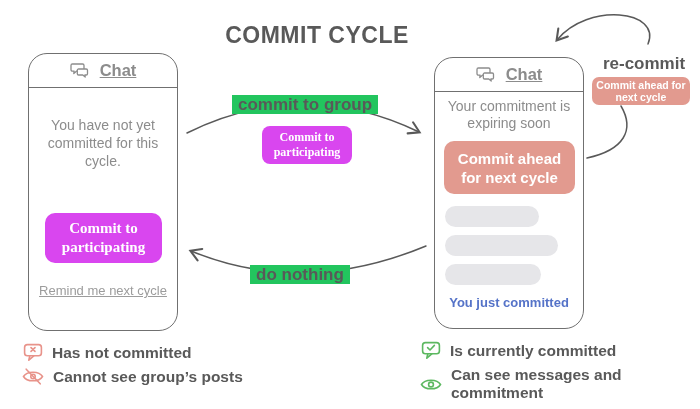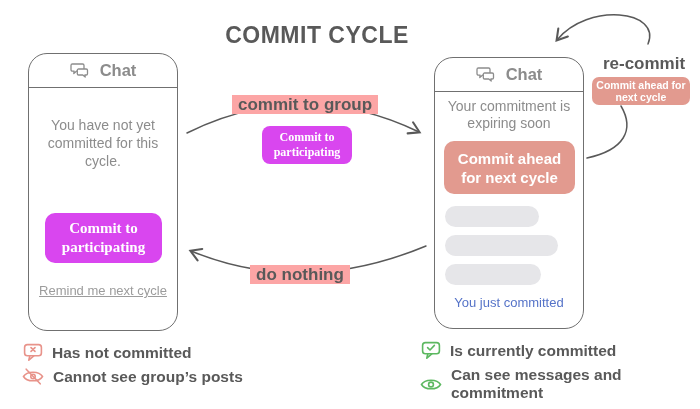--- a/index.html
+++ b/index.html
@@ -17,21 +17,21 @@
   
   .phone{
     position:absolute;background:#fff;border:1.5px solid #707070;border-radius:19px;
     box-sizing:border-box;
   }
   .phone.left{left:28px;top:53px;width:150px;height:278px;}
   .phone.right{left:434px;top:57px;width:150px;height:272px;}
   .phone-header{
     height:33px;border-bottom:1.5px solid #707070;
     display:flex;align-items:center;justify-content:center;gap:11px;
-    color:#8c8c8c;font-size:16.5px;font-weight:600;
+    color:#8c8c8c;font-size:16.5px;font-weight:600;text-decoration:underline;
   }
   .body-text{
     margin:0 auto;text-align:center;color:#8c8c8c;font-size:14px;line-height:18px;font-weight:500;
   }
   .phone.left .body-text{margin-top:28px;width:118px;}
   .phone.right .body-text{margin-top:6px;width:136px;line-height:17px;}
 
   .btn{
     position:absolute;border:none;color:#fff;font-weight:700;cursor:pointer;
     font-family:inherit;display:flex;align-items:center;justify-content:center;text-align:center;
@@ -43,26 +43,26 @@
   .btn.mini-blue{left:262px;top:126px;width:90px;height:38px;border-radius:8px;font-size:12px;line-height:15px;padding:0 4px;box-sizing:border-box;}
   .btn.mini-salmon{left:592px;top:77px;width:98px;height:28px;border-radius:7px;font-size:10.5px;line-height:12.5px;padding:0 4px;box-sizing:border-box;}
 
   .remind-link{
     position:absolute;left:0;top:229px;width:100%;text-align:center;
     color:#9c9c9c;font-size:13px;font-weight:500;text-decoration:underline;cursor:pointer;
   }
   .pill{position:absolute;background:#e6e6e9;border-radius:10.5px;height:21px;left:10px;}
   .status-text{
     position:absolute;left:0;top:237px;width:100%;text-align:center;
-    color:#5573c8;font-size:13px;font-weight:400;
+    color:#5573c8;font-size:13px;font-weight:700;
   }
 
   
   .flow-label{position:absolute;font-size:17px;font-weight:600;color:#595959;}
-  .flow-label .lbl{background:#fca5a5;padding:0 6px;}
+  .flow-label .lbl{background:#22c55e;padding:0 6px;}
   .top-label{left:230px;top:95px;width:150px;text-align:center;}
   .bottom-label{left:225px;top:265px;width:150px;text-align:center;}
   .recommit-label{left:598px;top:54px;width:92px;text-align:center;}
 
   
   .legend-row{position:absolute;display:flex;align-items:center;gap:9px;}
   .legend-row .txt{font-size:15.5px;font-weight:600;color:#595959;}
   .lg-l1{left:23px;top:343px;}
   .lg-l2{left:22px;top:367px;}
   .lg-r1{left:421px;top:341px;}

